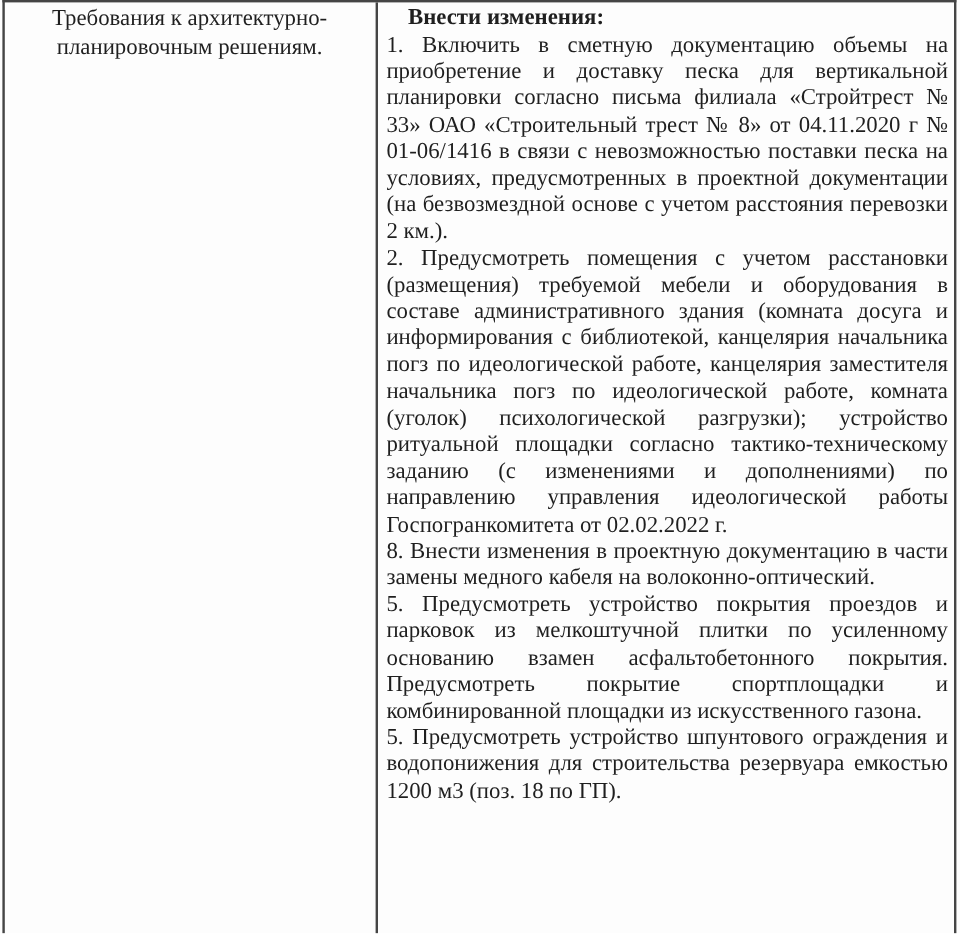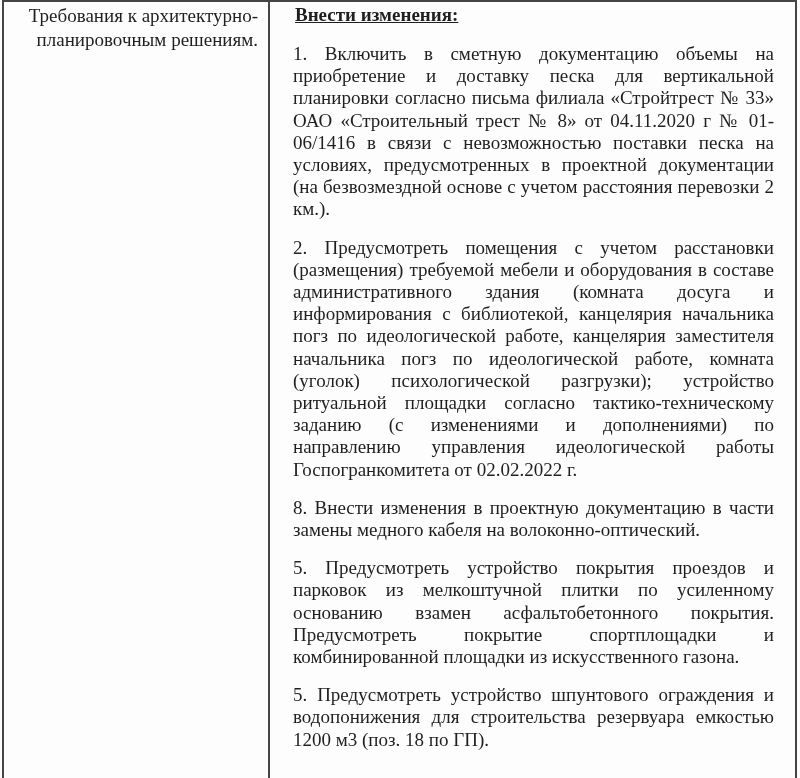--- a/index.html
+++ b/index.html
@@ -34,44 +34,43 @@
     overflow: hidden;
   }
   .cell-number {
     width: 52px;
     border-right: 2px solid #454545;
     padding: 2px 4px 0 11px;
     font-size: 19px;
     line-height: 23px;
   }
   .cell-requirement {
-    width: 266px;
+    width: 311px;
     border-right: 2px solid #454545;
     padding: 2px 10px 0 9px;
     font-size: 19px;
     line-height: 23.5px;
-    text-align: right;
+    text-align: center;
   }
   .cell-changes {
     flex: 1;
     padding: 1px 5px 0 7px;
     font-size: 19px;
     line-height: 22.2px;
     text-align: justify;
     text-justify: inter-word;
   }
   .changes-heading {
     font-weight: bold;
-    text-decoration: underline;
     text-align: left;
     padding-left: 18px;
     line-height: 24px;
   }
   .cell-changes p {
-    margin: 16px;
+    margin: 0;
     padding: 0;
   }
 </style>
 </head>
 <body>
 
 <div class="page">
   <div class="doc-table">
 
 

